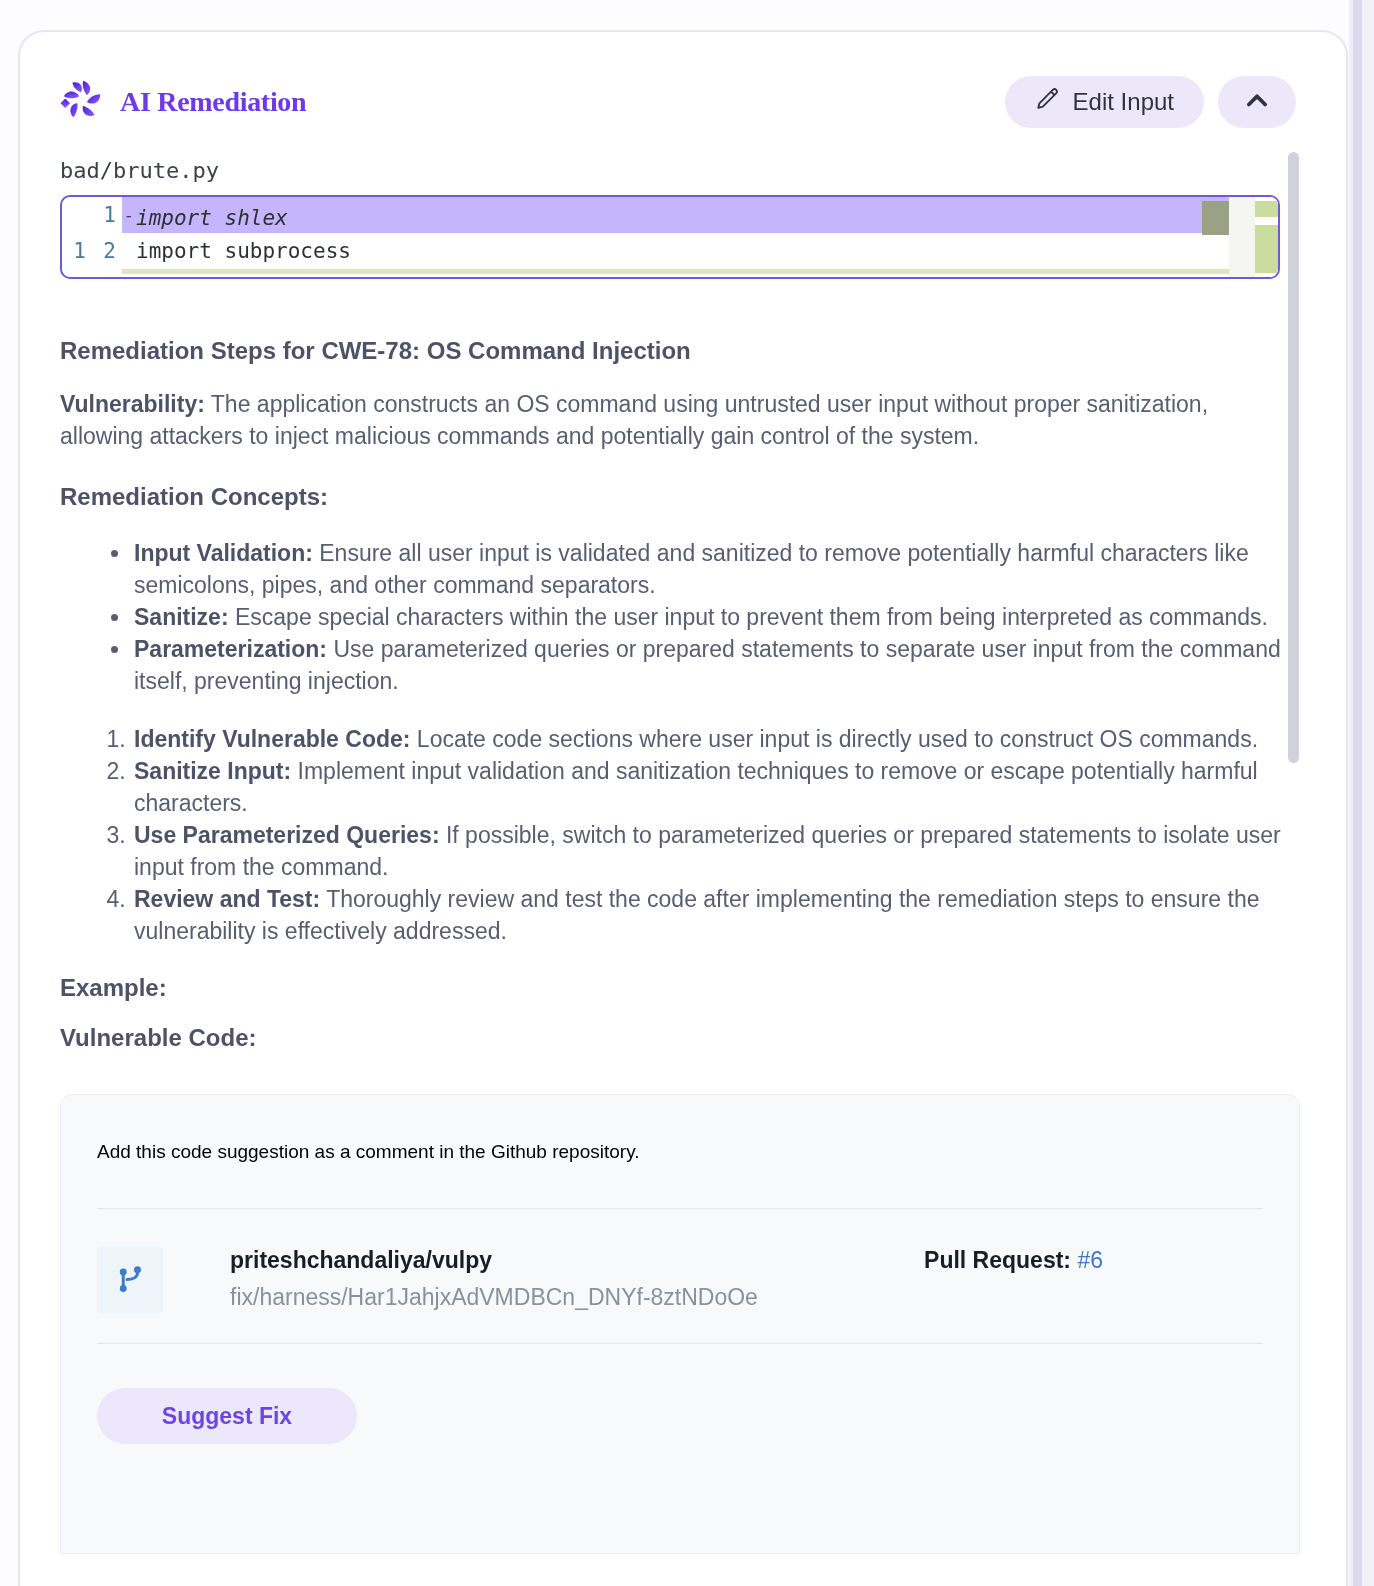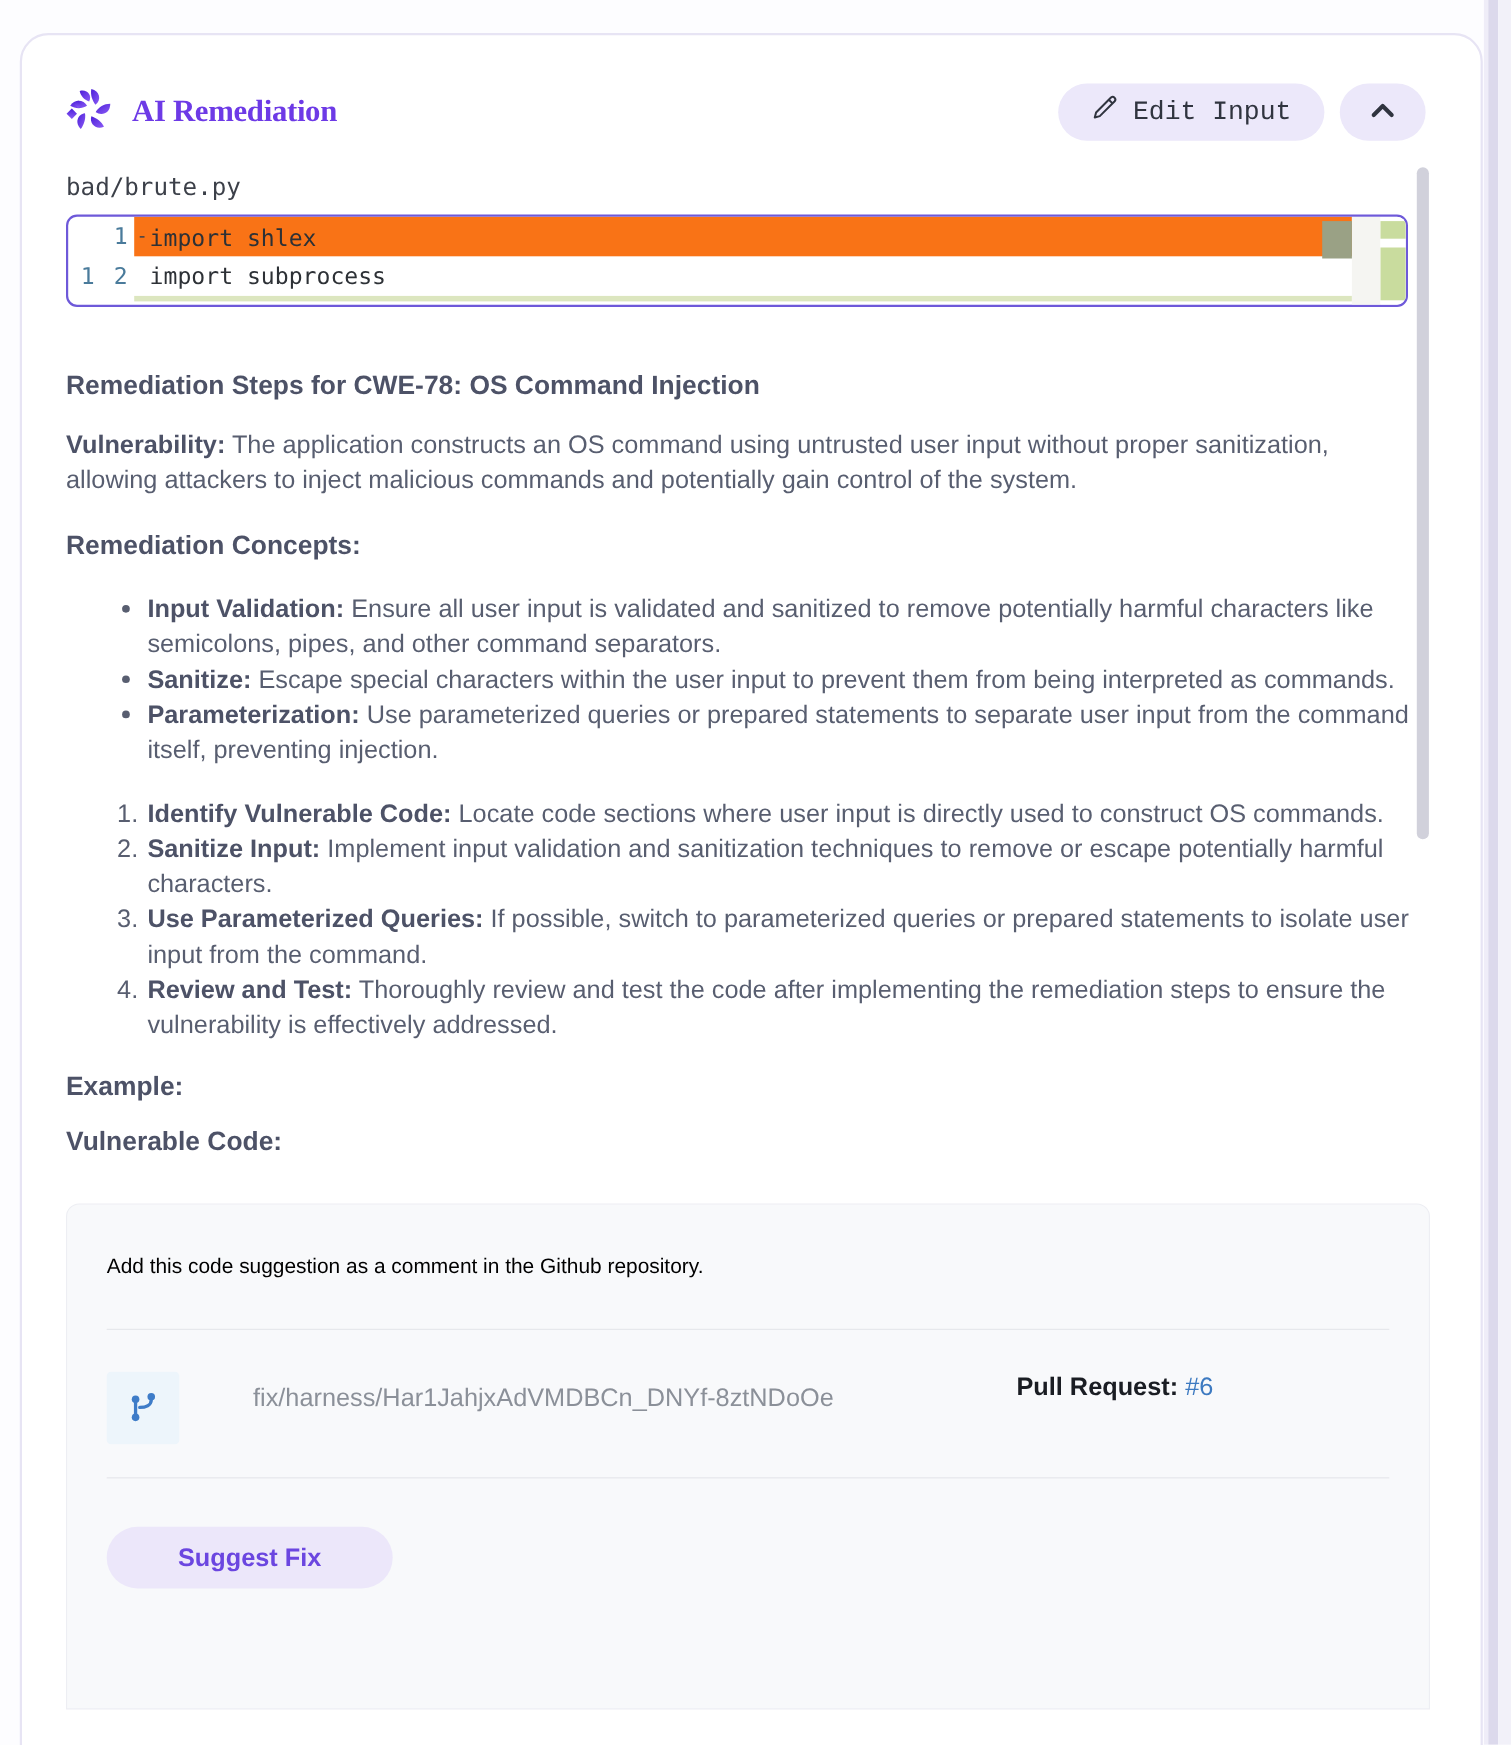--- a/index.html
+++ b/index.html
@@ -14,41 +14,41 @@
   .card-inner { padding:44px 50px 0 40px; }
 
   
   .header { display:flex; align-items:center; justify-content:space-between; }
   .title-group { display:flex; align-items:center; gap:14px; }
   .app-title { font-size:28px; font-weight:bold; color:#6d3ae6; letter-spacing:-0.3px;font-family:Liberation Serif, serif; }
   .header-actions { display:flex; align-items:center; gap:14px; }
   .pill-btn {
     display:flex; align-items:center; gap:12px; height:52px; padding:16px 30px;
     background:#ece8fa; border:none; border-radius:26px;
-    font-family:Liberation Mono, monospace; font-size:24px; color:#30343f; cursor:pointer;
+    font-family:Liberation Sans, sans-serif; font-size:24px; color:#30343f; cursor:pointer;
   }
   .round-btn {
     width:78px; height:52px; border:none; border-radius:26px;
     background:#ece8fa; display:flex; align-items:center; justify-content:center; cursor:pointer;
   }
 
   
   .file-label { margin-top:30px; font-family:"DejaVu Sans Mono",monospace;
                 font-size:22px; color:#3c4049; }
   .code-box {
     position:relative; margin-top:12px; height:84px; margin-right:16px;
     border:2px solid #6e59d9; border-radius:10px; background:#ffffff; overflow:hidden;
   }
   .code-lines { margin-right:49px; font-family:"DejaVu Sans Mono",monospace;
                 font-size:21px; color:#2d3136; }
   .code-line { display:flex; height:36px; line-height:36px; }
   .gutter { display:flex; flex:0 0 60px; }
   .gutter .num { flex:0 0 30px; text-align:right; padding-right:6px; color:#4a7b9b; }
   .code-content { flex:1; padding-left:2px; white-space:pre; }
-  .code-line.added .code-content { background:#f97316; }
+  .code-line.added .code-content { background:#c4b5fd;font-style:italic; }
   .diff-marker { display:inline-block; width:12px; font-size:17px; vertical-align:4px; color:#3c4049; }
   .bottom-green { height:5px; background:#dce6bf; margin-left:60px; }
   .code-scroll-olive { position:absolute; right:49px; top:4px; width:27px; height:34px;
                        background:#9aa185; }
   .code-track { position:absolute; right:23px; top:0; bottom:0; width:26px; background:#f5f5f2; }
   .code-mini  { position:absolute; right:0; top:0; bottom:0; width:23px; background:#ffffff; }
   .mini-block-1 { position:absolute; right:0; top:4px; height:16px; width:23px; background:#c9dc9e; }
   .mini-block-2 { position:absolute; right:0; top:28px; bottom:4px; width:23px; background:#c9dc9e; }
 
   
@@ -204,20 +204,21 @@
             <svg width="36" height="36" viewBox="0 0 24 24" fill="none" stroke="#3e7cc8" stroke-width="2" stroke-linecap="round">
               <circle cx="7.5" cy="8" r="2.3" fill="#3e7cc8" stroke="none"></circle>
               <circle cx="7.5" cy="19" r="2.3" fill="#3e7cc8" stroke="none"></circle>
               <circle cx="17" cy="6.5" r="2.3" fill="#3e7cc8" stroke="none"></circle>
               <path d="M7.5 10v7"></path>
               <path d="M17 8.5c0 3.2-3.5 4.5-7 4.5"></path>
             </svg>
           </span>
         </div>
         <div class="repo-texts">
+          <div class="repo-name">priteshchandaliya/vulpy</div>
           <div class="repo-branch">fix/harness/Har1JahjxAdVMDBCn_DNYf-8ztNDoOe</div>
         </div>
         <div class="pr-group">
           <span class="pr-label">Pull Request:</span>
           <a class="pr-link">#6</a>
         </div>
       </div>
       <hr class="gh-divider2">
       <button class="suggest-btn">Suggest Fix</button>
     </div>

